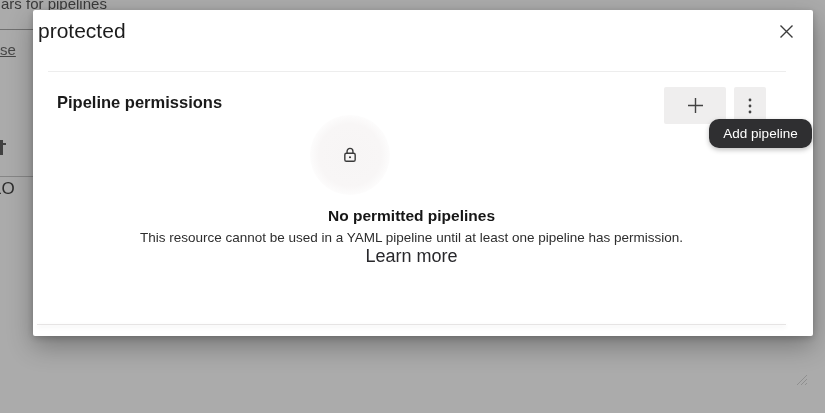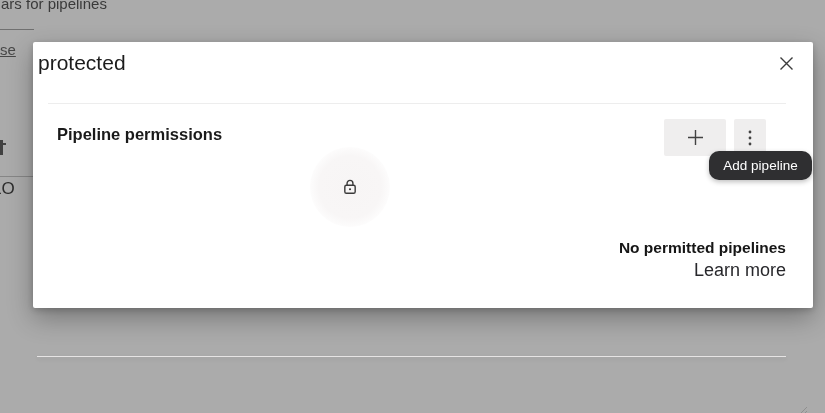--- a/index.html
+++ b/index.html
@@ -19,25 +19,24 @@
   .bg-line2 { top: 176px; width: 34px; background: #868686; }
   .bg-se { left: 0; top: 41px; font-size: 15px; color: #474747; text-decoration: underline; }
   .bg-glyph { position: absolute; left: 0; top: 140px; width: 3px; height: 15px; background: #414141; }
   .bg-glyph::after { content: ""; position: absolute; left: 0; top: 3px; width: 6px; height: 2px; background: #414141; }
   .bg-lo { left: -8px; top: 179px; font-size: 17px; color: #2d2d2d; }
 
   
   .dialog {
     position: absolute;
     left: 33px; top: 10px;
-    width: 780px; height: 266px;
+    width: 780px; height: 326px;
     background: #ffffff;
     border-radius: 2px;
     box-shadow: 0 10px 26px rgba(0,0,0,0.30), 0 2px 6px rgba(0,0,0,0.18);
-    margin-top: 32px;
   }
   .dialog-title {
     position: absolute; left: 5px; top: 7px;
     font-size: 21px; line-height: 28px; font-weight: 400; color: #1c1c1c;
   }
   .close-btn {
     position: absolute; left: 739px; top: 7px;
     width: 28px; height: 28px;
     background: transparent; border: none; cursor: pointer;
     display: flex; align-items: center; justify-content: center;
@@ -70,21 +69,21 @@
 
   
   .lock-circle {
     position: absolute; left: 277px; top: 105px;
     width: 80px; height: 80px; border-radius: 50%;
     background: radial-gradient(circle, #f7f5f5 0%, #f8f6f6 55%, rgba(248,246,246,0) 78%);
     display: flex; align-items: center; justify-content: center;
   }
   .empty-text {
     position: absolute; left: 4px; top: 196px;
-    width: 749px; text-align: right;
+    width: 749px; text-align: center;
   }
   .empty-title { font-size: 15.5px; font-weight: 700; line-height: 20px; color: #161616; margin-bottom: 3px; }
   .empty-desc { font-size: 13.5px; line-height: 18px; color: #2e2e2e; }
   .learn-more {
     display: inline-block; font-size: 18px; line-height: 18px;
     color: #28282c; text-decoration: none; cursor: pointer; margin-top: 0;
   }
   .content-bottom-edge {
     position: absolute; left: 4px; top: 314px;
     width: 749px; height: 1px; background: #e6e4e4;
@@ -138,20 +137,21 @@
   <div class="lock-circle">
     <svg width="18" height="18" viewBox="0 0 16 16">
       <path d="M5.4 6.4 V4.7 a2.6 2.6 0 0 1 5.2 0 V6.4" stroke="#3a3a3a" stroke-width="1.25" fill="none"></path>
       <rect x="3.4" y="6.4" width="9.2" height="7.2" rx="1.4" stroke="#3a3a3a" stroke-width="1.25" fill="none"></rect>
       <circle cx="8" cy="10" r="0.95" fill="#3a3a3a"></circle>
     </svg>
   </div>
 
   <div class="empty-text">
     <div class="empty-title">No permitted pipelines</div>
+    <div class="empty-desc">This resource cannot be used in a YAML pipeline until at least one pipeline has permission.</div>
     <a class="learn-more">Learn more</a>
   </div>
 
   <div class="content-bottom-edge"></div>
 
   <div class="resize-handle">
     <svg width="16" height="16" viewBox="0 0 16 16">
       <path d="M4 14 L14 4 M8 14 L14 8 M12 14 L14 12" stroke="#8f8f8f" stroke-width="1" fill="none"></path>
     </svg>
   </div>

